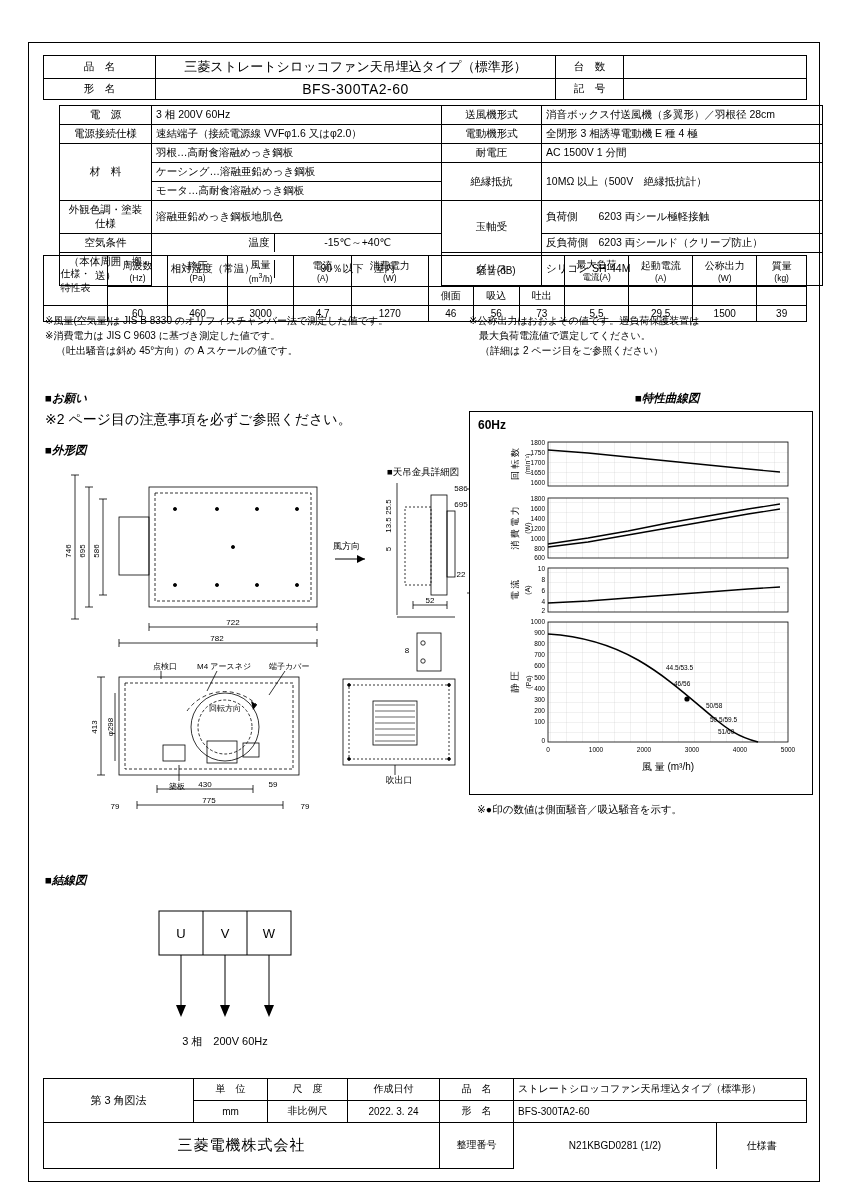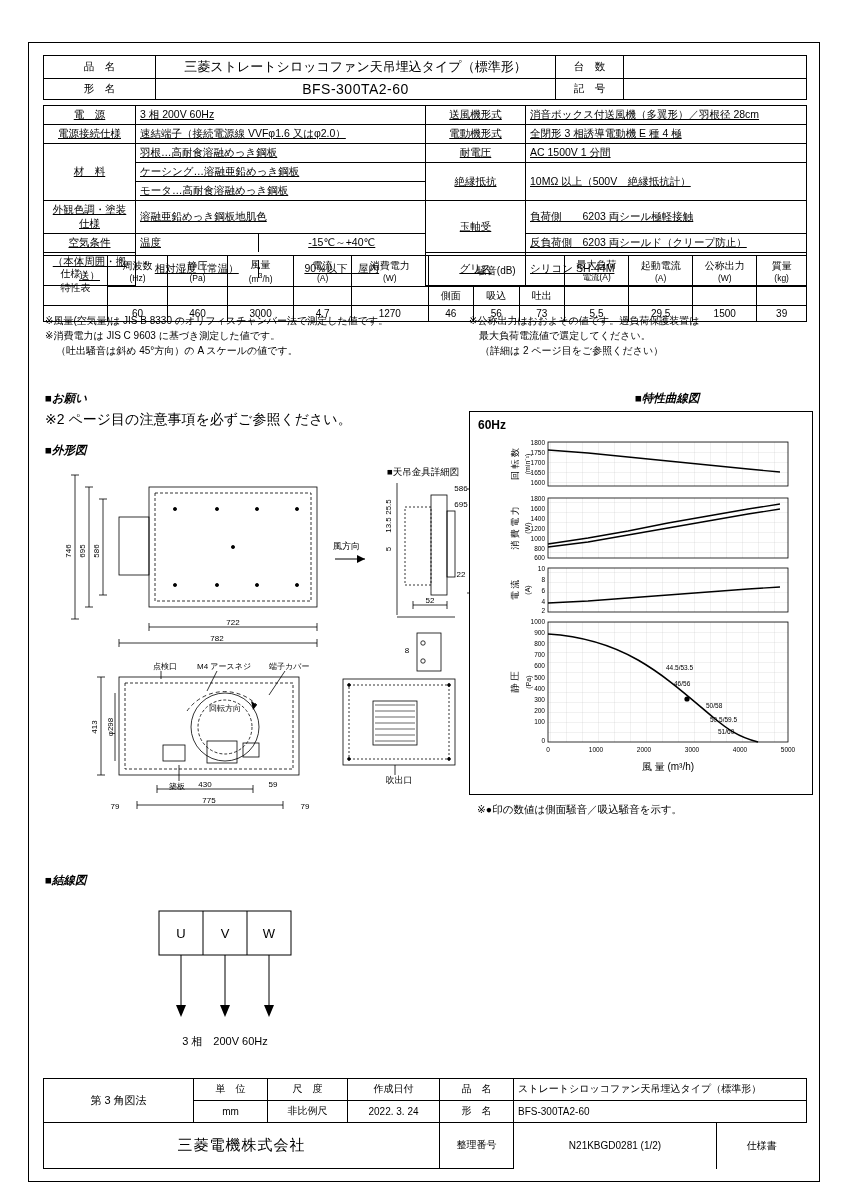--- a/index.html
+++ b/index.html
@@ -45,21 +45,21 @@
     left: 14px; top: 12px; width: 764px;
   }
   .hdr table { width: 100%; }
   .hdr td { height: 21px; }
   .title-main { font-size: 13px; font-weight: bold; }
   .title-model { font-size: 14px; font-weight: bold; letter-spacing: 0.5px; }
 
   
   .spec {
     position: absolute;
-    left: 14px; top: 62px; width: 764px; text-decoration: underline;
+    left: 30px; top: 62px; width: 764px;
   }
   .spec table { width: 100%; }
   .spec td { height: 17px; font-size: 10.5px; }
   .lbl { text-align: center; width: 92px; }
 
   
   .chartab { position: absolute; left: 14px; top: 212px; width: 764px; }
   .chartab table { width: 100%; }
   .chartab td { height: 15px; font-size: 10px; text-align: center; }
   .sub { font-size: 8.5px; }
@@ -174,21 +174,21 @@
           <td class="l">溶融亜鉛めっき鋼板地肌色</td>
           <td class="c" rowspan="2">玉軸受</td>
           <td class="l">負荷側　　6203 両シール極軽接触</td>
         </tr>
         <tr>
           <td class="c">空気条件</td>
           <td class="nb" style="padding:0;border:1px solid #000">
             <table style="width:100%;border-collapse:collapse">
               <tbody>
                     <tr>
-                <td style="border:none;border-right:1px solid #000;width:122px;text-align:left;font-size:10.5px;padding:2px 4px">温度</td>
+                <td style="border:none;border-right:1px solid #000;width:122px;text-align:right;font-size:10.5px;padding:2px 4px">温度</td>
                 <td style="border:none;text-align:center;font-size:10.5px;padding:2px 4px">-15℃～+40℃</td>
               </tr>
             </tbody>
                 </table>
           </td>
           <td class="l">反負荷側　6203 両シールド（クリープ防止）</td>
         </tr>
         <tr>
           <td class="c sub">（本体周囲・搬送）</td>
           <td class="nb" style="padding:0;border:1px solid #000">

